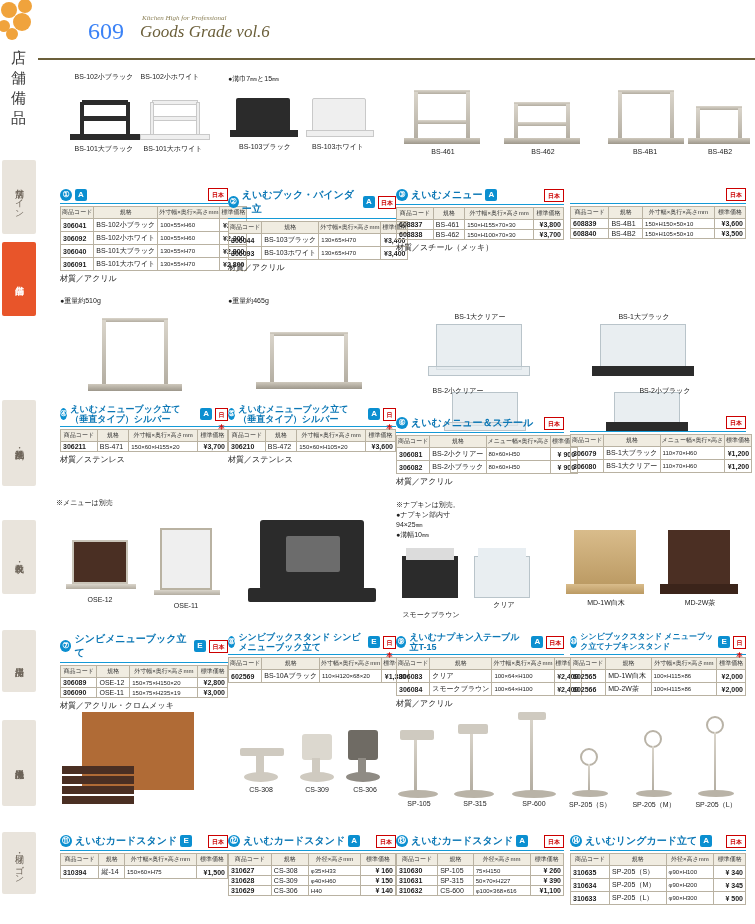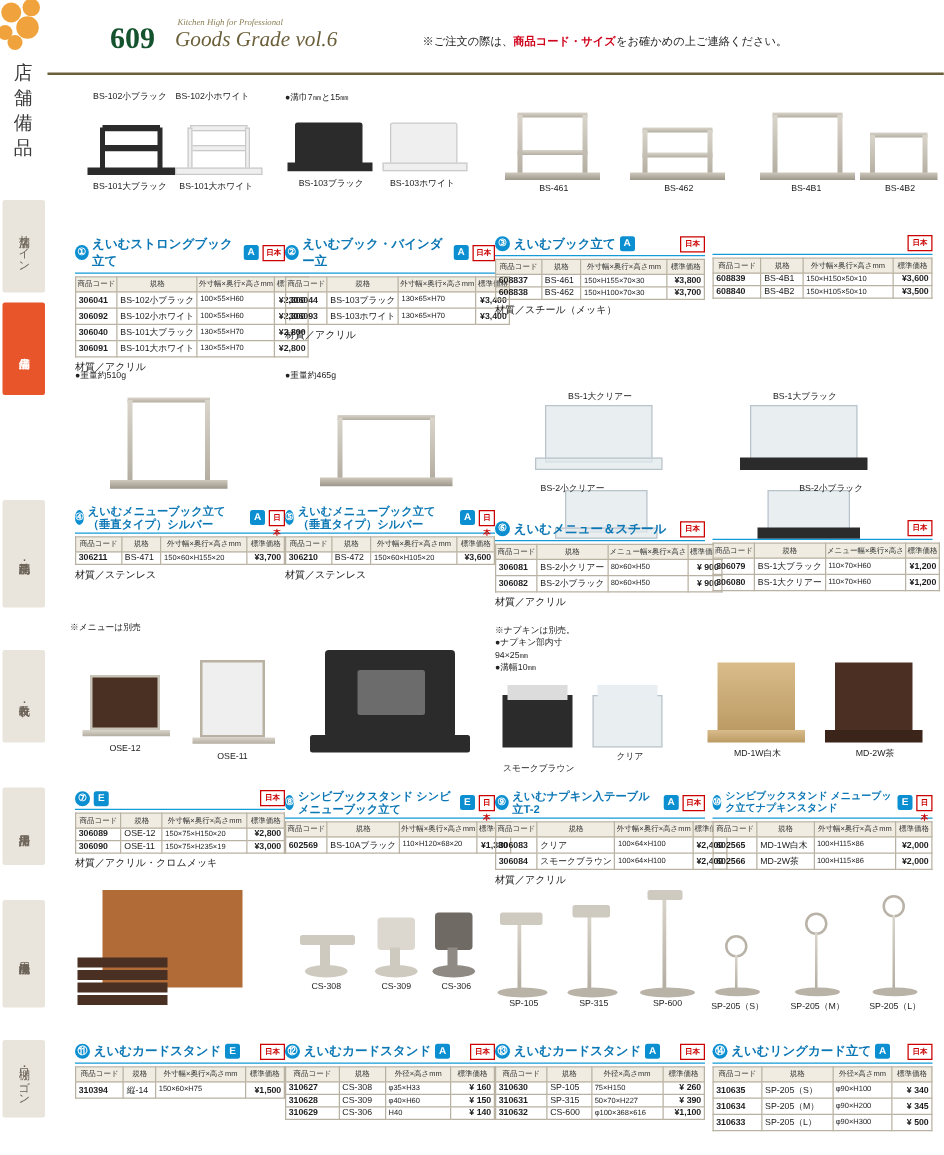--- a/index.html
+++ b/index.html
@@ -29,22 +29,22 @@
     background:#e9e4dc; color:#6b6257;
     font-size:9px; line-height:11px; text-align:center;
     padding:6px 2px; border-radius:2px;
     writing-mode:vertical-rl; text-orientation:upright;
     display:flex; align-items:center; justify-content:center;
   }
   .rail-tab.active { background:#e8552a; color:#ffffff; }
   
   .header { position:absolute; left:38px; top:0; width:717px; height:58px; background:#ffffff; }
   .hdr-num {
-    position:absolute; left:50px; top:18px; font-size:24px; font-weight:bold;
-    color:#14532d; font-family:"Liberation Serif", serif;
+    position:absolute; left:50px; top:18px; font-size:24px; font-weight:normal;
+    color:#3b82f6; font-family:"Liberation Serif", serif;
   }
   .hdr-sub {
     position:absolute; left:104px; top:14px; font-size:7px; color:#8a7f55;
     font-family:"Liberation Serif", serif; font-style:italic;
   }
   .hdr-main {
     position:absolute; left:102px; top:22px; font-size:17px; color:#6b5f3a;
     font-family:"Liberation Serif", serif; font-style:italic;
   }
   .hdr-note { position:absolute; left:300px; top:27px; font-size:9px; color:#222; }
@@ -131,21 +131,20 @@
     </div>
   <div class="rail-tab" style="top:832px;height:62px;">
       <span>棚・ワゴン</span>
     </div>
 </div>
 
 <div class="header">
   <div class="hdr-num">609</div>
   <div class="hdr-sub">Kitchen High for Professional</div>
   <div class="hdr-main">Goods Grade vol.6</div>
-  <div class="hdr-note"><span>※ご注文の際は、</span><b>商品コード・サイズ</b><span>をお確かめの上ご連絡ください。</span></div>
 </div>
 <div class="hdr-line"></div>
 
 <div class="panel" style="left:60px;top:72px;width:180px;height:100px;">
   <div class="cap" style="left:12px;top:0;width:64px;">BS-102小ブラック</div>
   <div class="cap" style="left:78px;top:0;width:64px;">BS-102小ホワイト</div>
   <div class="art blk" style="left:22px;top:28px;width:46px;height:5px;"></div>
   <div class="art blk" style="left:22px;top:44px;width:46px;height:5px;"></div>
   <div class="art blk" style="left:20px;top:30px;width:4px;height:34px;"></div>
   <div class="art blk" style="left:66px;top:30px;width:4px;height:34px;"></div>
@@ -194,21 +193,20 @@
 
   <div class="cap" style="left:12px;top:76px;width:70px;">BS-461</div>
   <div class="cap" style="left:112px;top:76px;width:70px;">BS-462</div>
   <div class="cap" style="left:214px;top:76px;width:70px;">BS-4B1</div>
   <div class="cap" style="left:292px;top:76px;width:64px;">BS-4B2</div>
 </div>
 
 <div class="panel" style="left:60px;top:188px;width:168px;">
   <div class="ptitle">
     <span class="circ">①</span>
-    <span>えいむストロングブック立て</span>
     <span class="abadge">A</span>
     <span class="jpflag">日本</span>
   </div>
   <table class="t">
     <tbody>
         <tr>
       <th>商品コード</th>
       <th>規格</th>
       <th>外寸幅×奥行×高さmm</th>
       <th>標準価格</th>
@@ -270,21 +268,21 @@
           <td class="price">¥3,400</td>
         </tr>
   </tbody>
     </table>
   <div class="mat">材質／アクリル</div>
 </div>
 
 <div class="panel" style="left:396px;top:188px;width:168px;">
   <div class="ptitle">
     <span class="circ">③</span>
-    <span>えいむブック立て</span>
+    <span>えいむメニュー</span>
     <span class="abadge">A</span>
     <span class="jpflag">日本</span>
   </div>
   <table class="t">
     <tbody>
         <tr>
       <th>商品コード</th>
       <th>規格</th>
       <th>外寸幅×奥行×高さmm</th>
       <th>標準価格</th>
@@ -513,20 +511,21 @@
   <div class="art wood" style="left:6px;top:72px;width:78px;height:10px;"></div>
   <div class="art" style="left:108px;top:18px;width:62px;height:56px;background:#4b2f23;"></div>
   <div class="art" style="left:100px;top:72px;width:78px;height:10px;background:#3b241a;"></div>
   <div class="cap" style="left:8px;top:86px;width:76px;">MD-1W白木</div>
   <div class="cap" style="left:102px;top:86px;width:76px;">MD-2W茶</div>
 </div>
 
 <div class="panel" style="left:60px;top:632px;width:168px;">
   <div class="ptitle">
     <span class="circ">⑦</span>
+    <span>シンビメニューブック立て</span>
     <span class="abadge">E</span>
     <span class="jpflag">日本</span>
   </div>
   <table class="t">
     <tbody>
         <tr>
       <th>商品コード</th>
       <th>規格</th>
       <th>外寸幅×奥行×高さmm</th>
       <th>標準価格</th>
@@ -569,21 +568,21 @@
           <td class="spec">110×H120×68×20</td>
           <td class="price">¥1,380</td>
         </tr>
   </tbody>
     </table>
 </div>
 
 <div class="panel" style="left:396px;top:632px;width:168px;">
   <div class="ptitle" style="line-height:10px;">
     <span class="circ">⑨</span>
-    <span style="font-size:9px;">えいむナプキン入テーブル立T-2</span>
+    <span style="font-size:9px;">えいむナプキン入テーブル立T-15</span>
     <span class="abadge">A</span>
     <span class="jpflag">日本</span>
   </div>
   <table class="t">
     <tbody>
         <tr>
       <th>商品コード</th>
       <th>規格</th>
       <th>外寸幅×奥行×高さmm</th>
       <th>標準価格</th>

